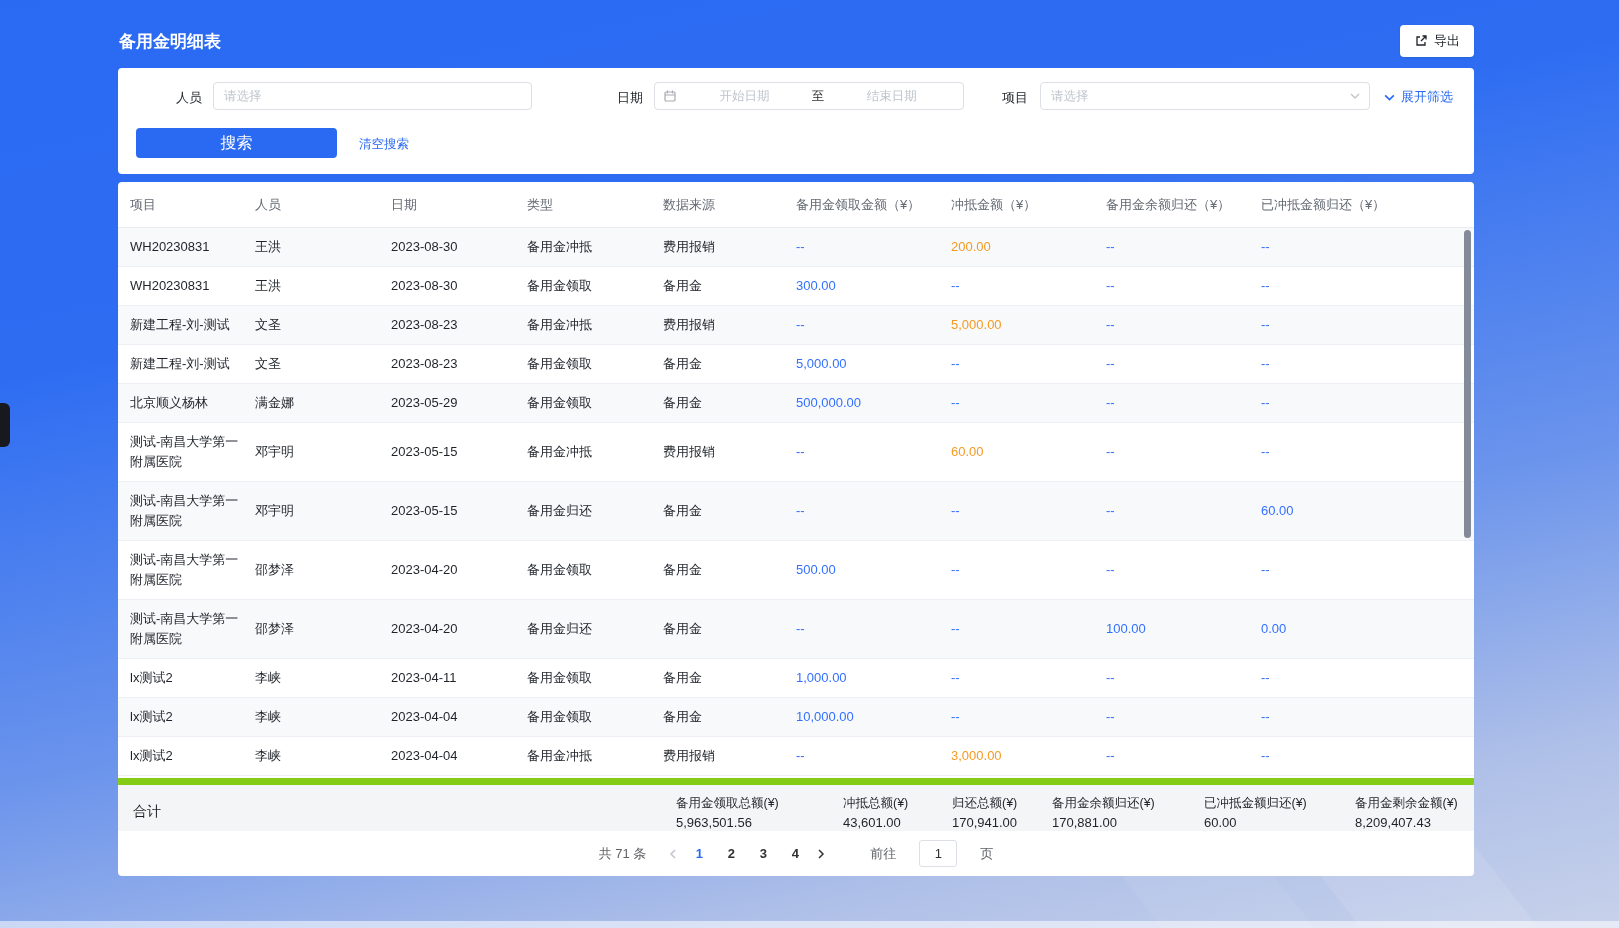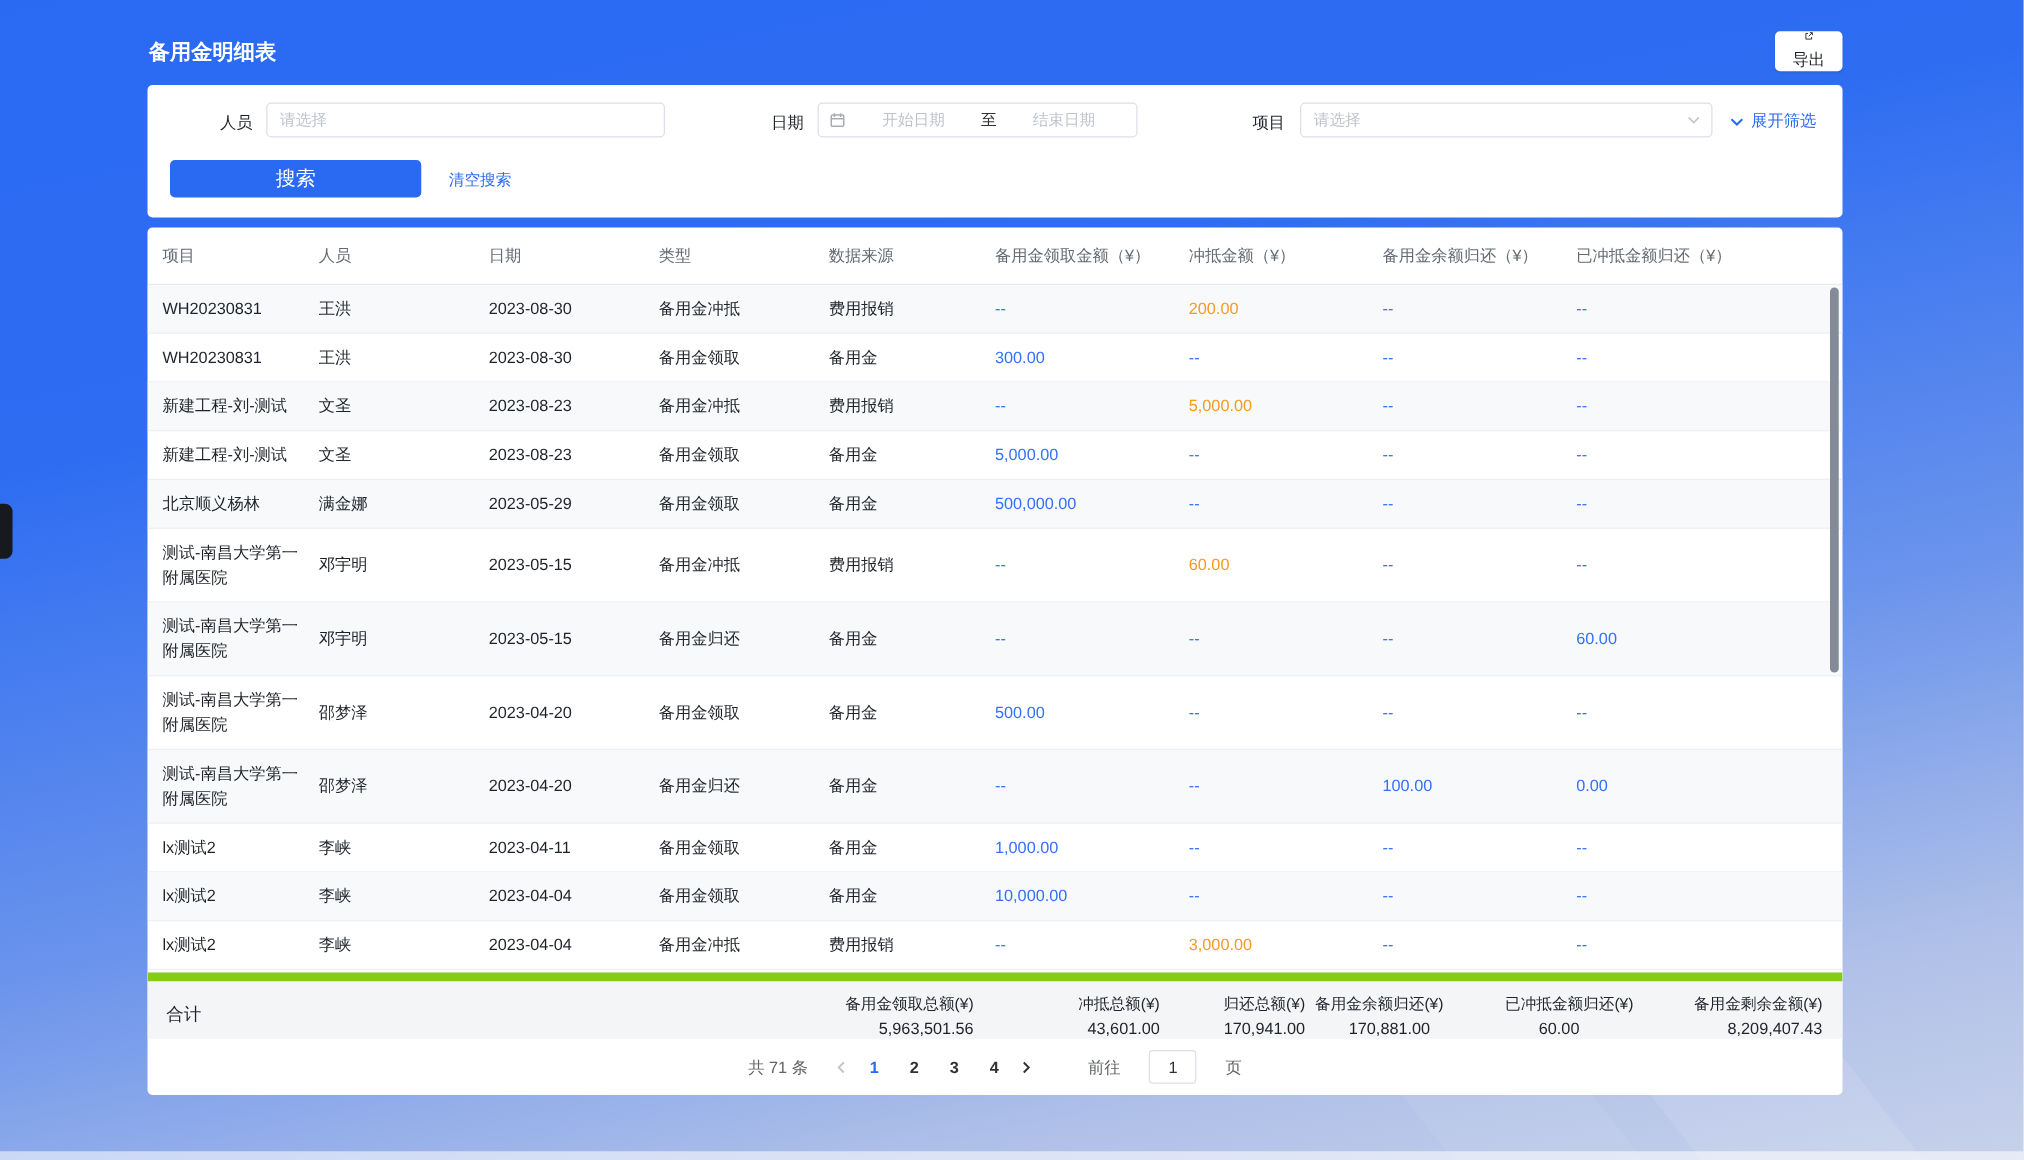--- a/index.html
+++ b/index.html
@@ -13,30 +13,30 @@
   .bottom-strip { position:absolute; left:0; bottom:0; width:100%; height:7px; background:rgba(255,255,255,0.55); }
   .drawer-handle { position:absolute; left:0; top:403px; width:10px; height:44px; background:#17191f; border-radius:0 6px 6px 0; cursor:pointer; }
 
   .content { position:absolute; left:118px; top:0; width:1356px;border-radius:23px; }
 
   
   .topbar { position:relative; height:68px; }
   .page-title { position:absolute; left:1px; top:30px; font-size:17px; font-weight:bold; color:#fff; }
   .export-btn { position:absolute; right:0; top:25px; height:32px; padding:0 14px; background:#fff;
     border:none; border-radius:4px; font-size:13px; color:#1F2329; display:flex; align-items:center; gap:6px;
-    cursor:pointer; font-family:inherit; box-shadow:0 1px 2px rgba(20,40,90,0.15);flex-direction:column; }
+    cursor:pointer; font-family:inherit; box-shadow:0 1px 2px rgba(20,40,90,0.15); }
 
   
   .filter-card { position:relative; height:106px; background:#fff; border-radius:4px; }
   .flabel { position:absolute; font-size:13px; color:#1F2329; }
   .f-person-label { left:58px; top:21px; }
   .f-person-input { position:absolute; left:95px; top:14px; width:319px; height:28px; border:1px solid #DCDFE6;
     border-radius:4px; padding:0 10px; font-size:12.5px; color:#303133; font-family:inherit; }
   .f-date-label { left:499px; top:21px; }
-  .date-range { position:absolute; left:536px; top:14px; width:256px; height:28px; border:1px solid #DCDFE6;
+  .date-range { position:absolute; left:536px; top:14px; width:310px; height:28px; border:1px solid #DCDFE6;
     border-radius:4px; display:flex; align-items:center; padding:0 8px; gap:4px; background:#fff; }
   .date-range input { border:none; outline:none; flex:1; min-width:0; text-align:center; font-size:12.5px;
     color:#303133; font-family:inherit; }
   .date-sep { font-size:12.5px; color:#303133; }
   .f-project-label { left:884px; top:21px; }
   .select-box { position:absolute; left:922px; top:14px; width:330px; height:28px; border:1px solid #DCDFE6;
     border-radius:4px; display:flex; align-items:center; padding:0 8px 0 10px; background:#fff; cursor:pointer; }
   .select-box input { border:none; outline:none; flex:1; min-width:0; font-size:12.5px; color:#303133; font-family:inherit; }
   .expand-link { position:absolute; left:1265px; top:20px; display:flex; align-items:center; gap:5px;
     color:#2A6AF2; font-size:13px; cursor:pointer; text-decoration:none; }
@@ -65,21 +65,21 @@
   .summary { position:relative; height:53px; background:#F4F5F7; border-top:7px solid #84cc16; }
   .sum-total-label { position:absolute; left:15px; top:18px; font-size:14px; color:#1F2329; font-weight:500; }
   .sum-item { position:absolute; top:10px; }
   .sum-item:nth-of-type(1) { left:558px; }
   .sum-item:nth-of-type(2) { left:725px; }
   .sum-item:nth-of-type(3) { left:834px; }
   .sum-item:nth-of-type(4) { left:934px; }
   .sum-item:nth-of-type(5) { left:1086px; }
   .sum-item:nth-of-type(6) { left:1237px; }
   .sum-label { font-size:12.5px; color:#1F2329;text-align:right; }
-  .sum-value { font-size:13px; color:#1F2329; margin-top:3px;margin-left:27px; }
+  .sum-value { font-size:13px; color:#1F2329; margin-top:3px; }
 
   
   .pagination { height:45px; display:flex; align-items:center; justify-content:center; font-size:13px; color:#606266; }
   .total-count { margin-right:14px; }
   .pg-btn { background:none; border:none; width:26px; height:26px; display:flex; align-items:center;
     justify-content:center; cursor:pointer; }
   .page-num { background:none; border:none; min-width:26px; height:26px; font-size:13px; font-weight:600;
     color:#303133; cursor:pointer; font-family:inherit; }
   .page-num.active { color:#2A6AF2; }
   .goto-group { display:flex; align-items:center; gap:23px; margin-left:36px; }

